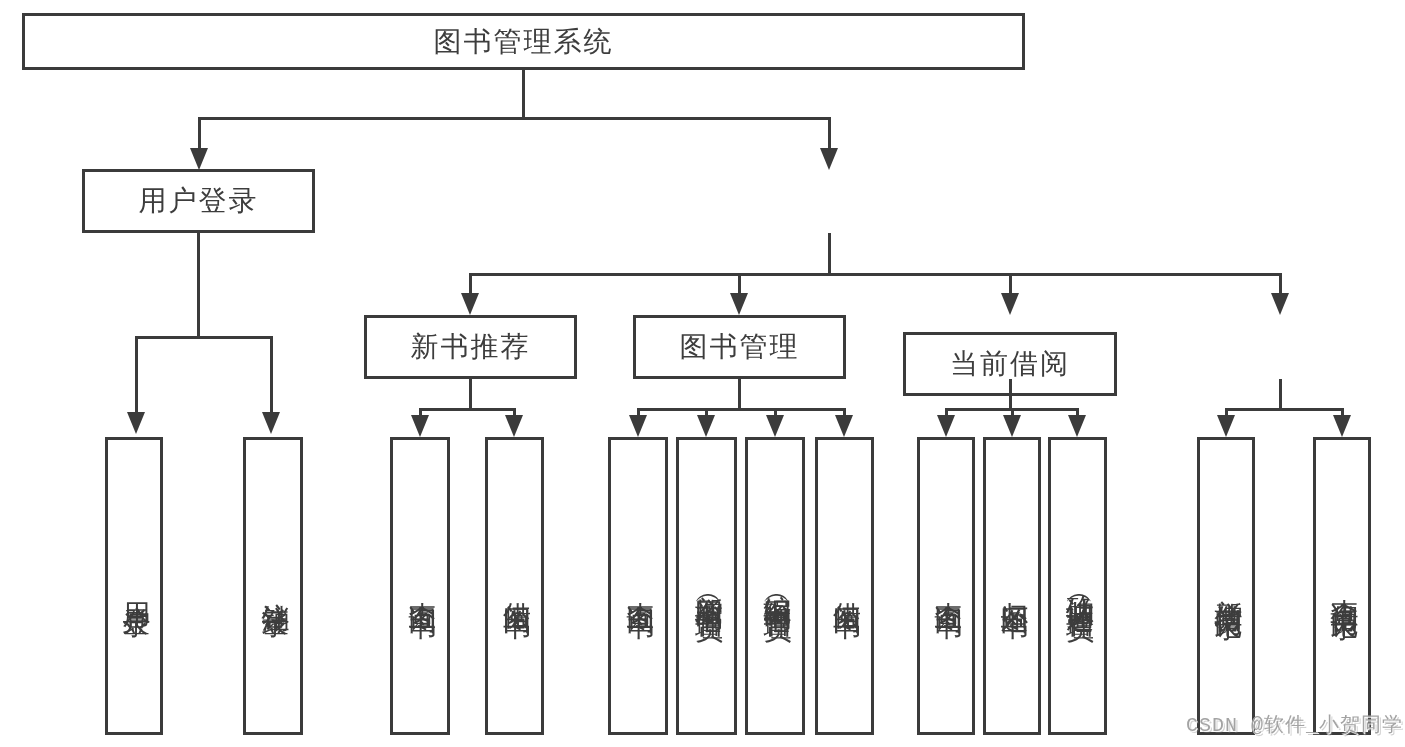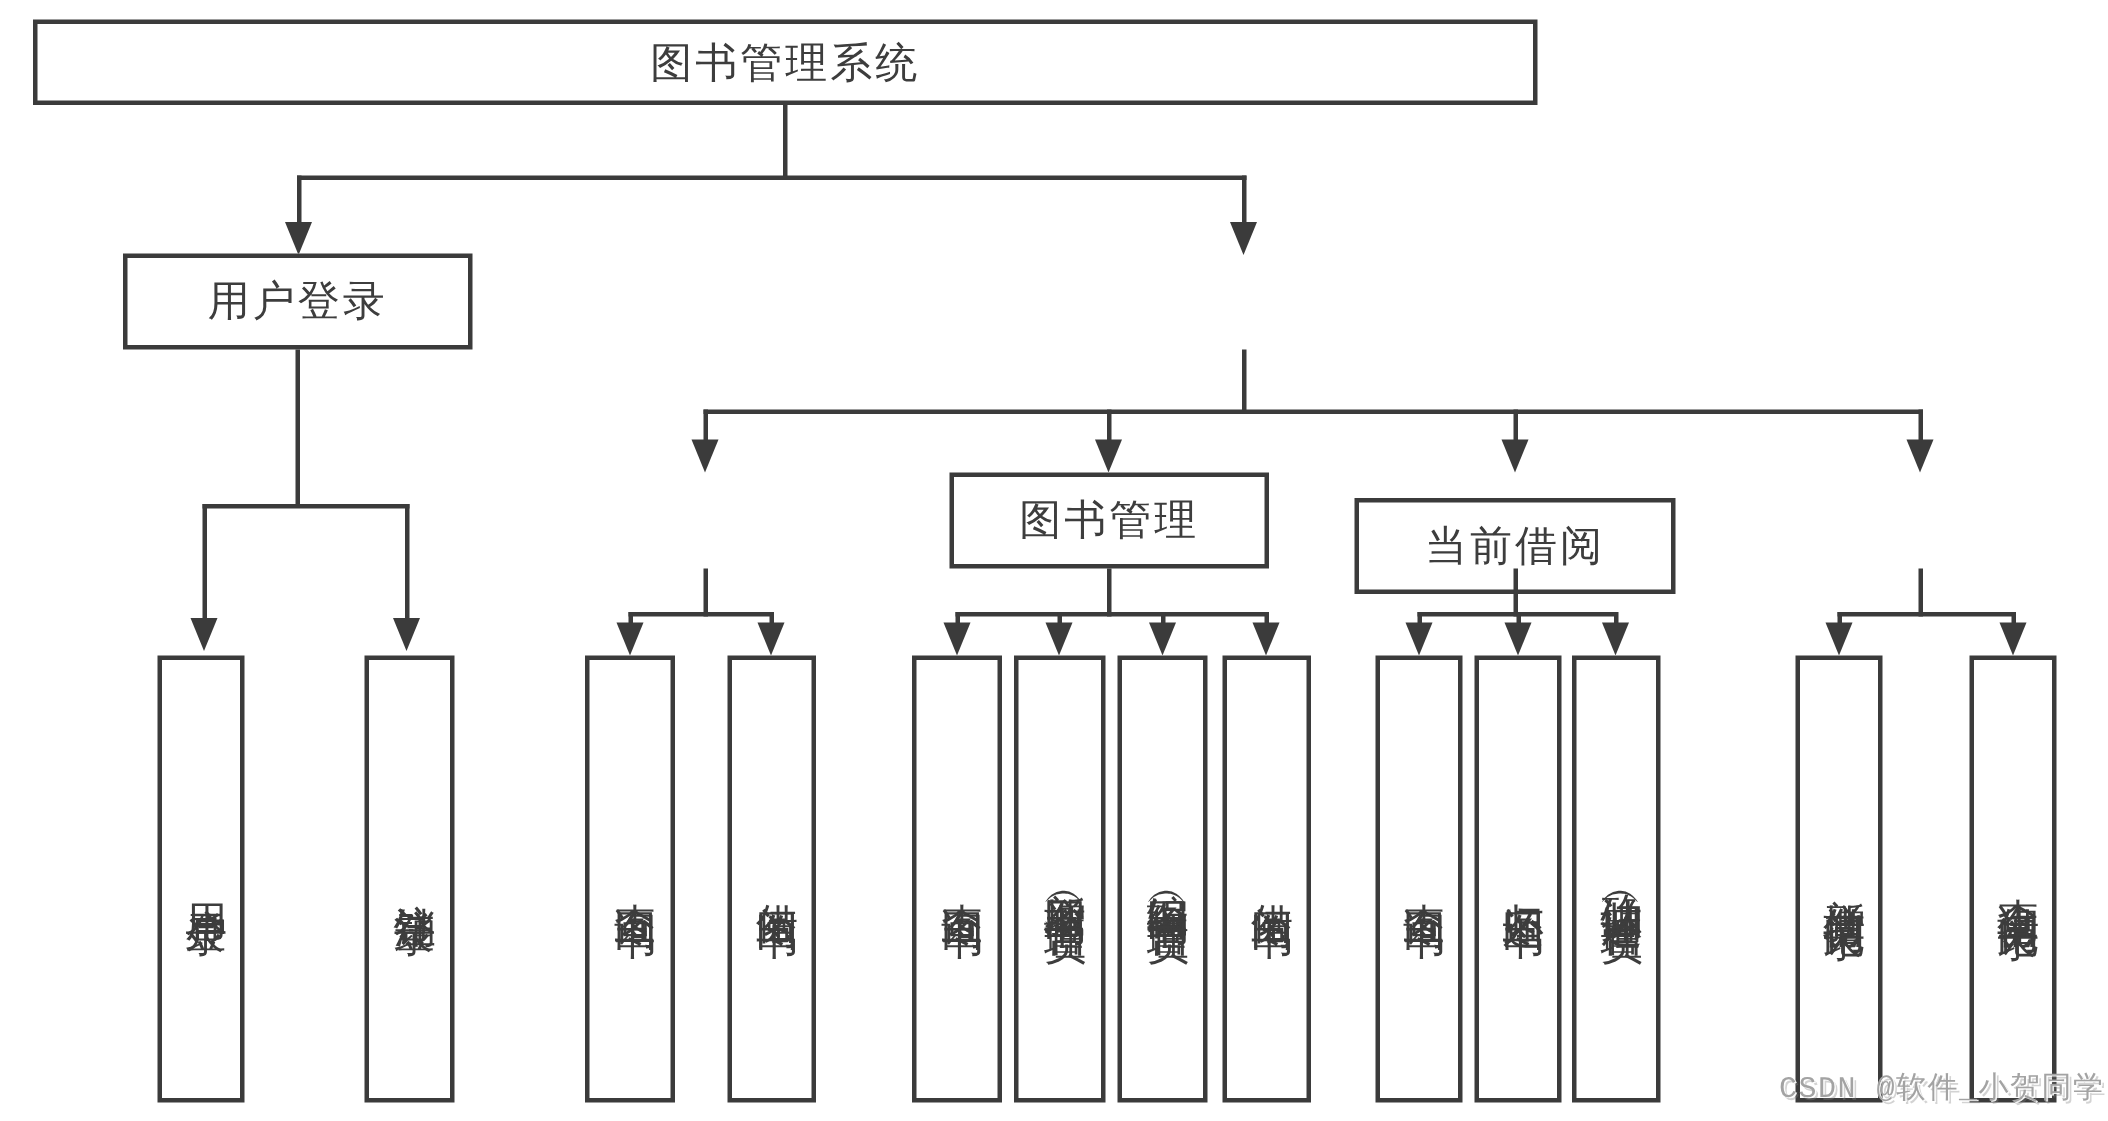--- a/index.html
+++ b/index.html
@@ -69,20 +69,23 @@
   <div class="hl" style="left:469px;top:273px;width:813px"></div>
   <div class="vl" style="left:469px;top:273px;height:22px"></div>
   <div class="ar" style="left:461px;top:293px"></div>
   <div class="vl" style="left:738px;top:273px;height:22px"></div>
   <div class="ar" style="left:730px;top:293px"></div>
   <div class="vl" style="left:1009px;top:273px;height:22px"></div>
   <div class="ar" style="left:1001px;top:293px"></div>
   <div class="vl" style="left:1279px;top:273px;height:22px"></div>
   <div class="ar" style="left:1271px;top:293px"></div>
 
+  <div class="box h" style="left:364px;top:315px;width:213px;height:64px">
+    <span class="lbl">新书推荐</span>
+  </div>
   <div class="box h" style="left:633px;top:315px;width:213px;height:64px">
     <span class="lbl">图书管理</span>
   </div>
   <div class="box h" style="left:903px;top:332px;width:214px;height:64px">
     <span class="lbl">当前借阅</span>
   </div>
 
   <div class="vl" style="left:469px;top:379px;height:32px"></div>
   <div class="hl" style="left:419px;top:408px;width:97px"></div>
   <div class="vl" style="left:419px;top:408px;height:10px"></div>

